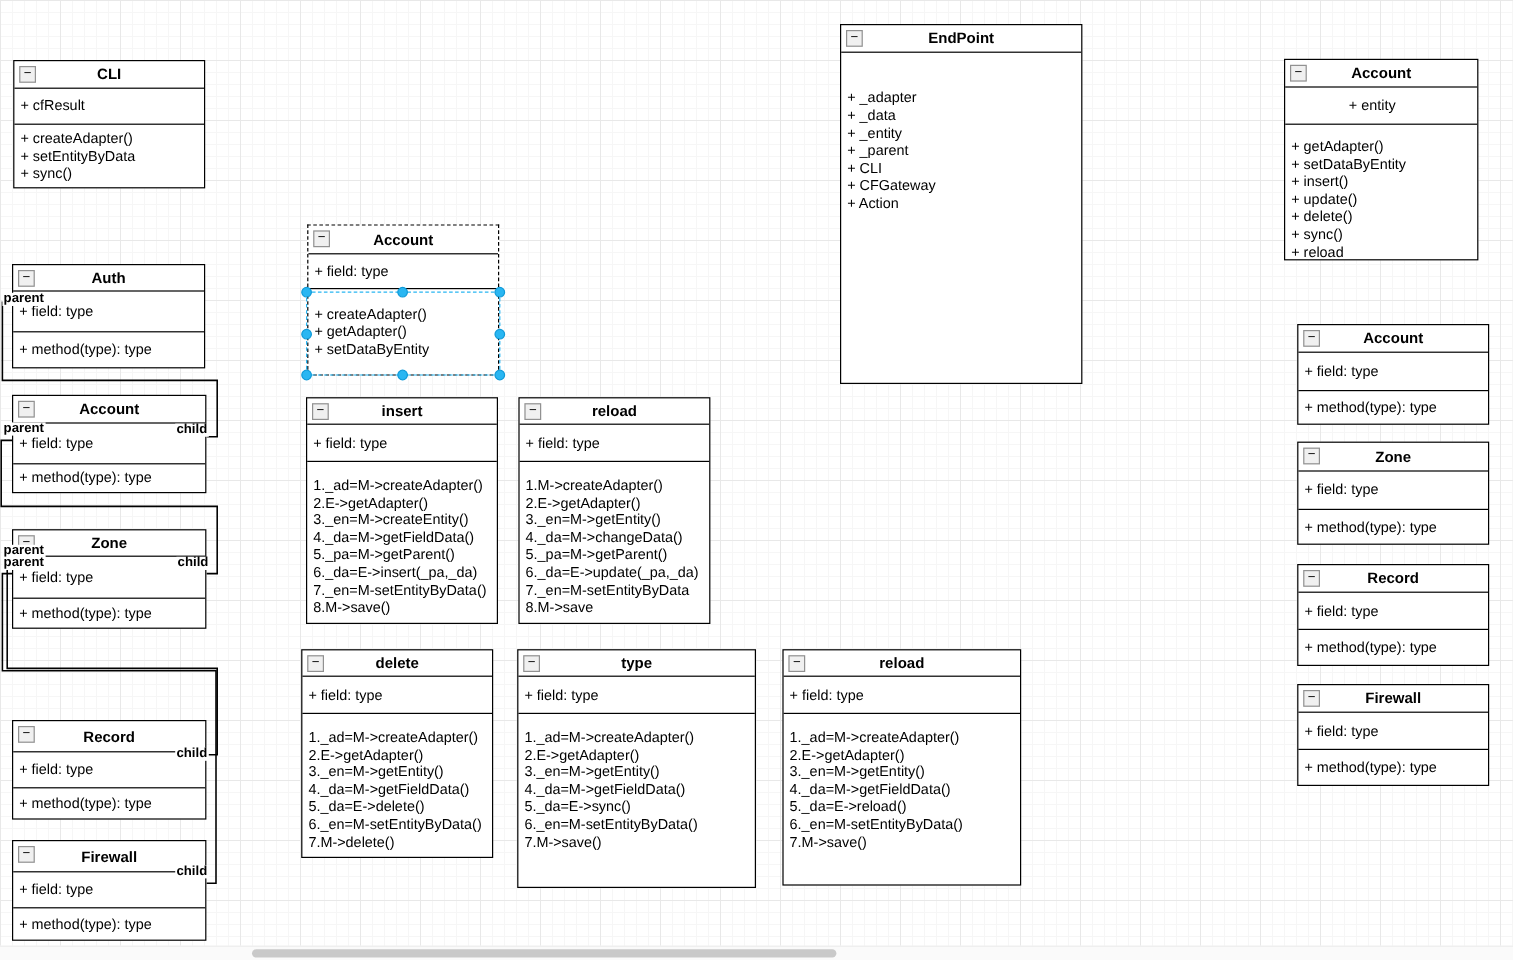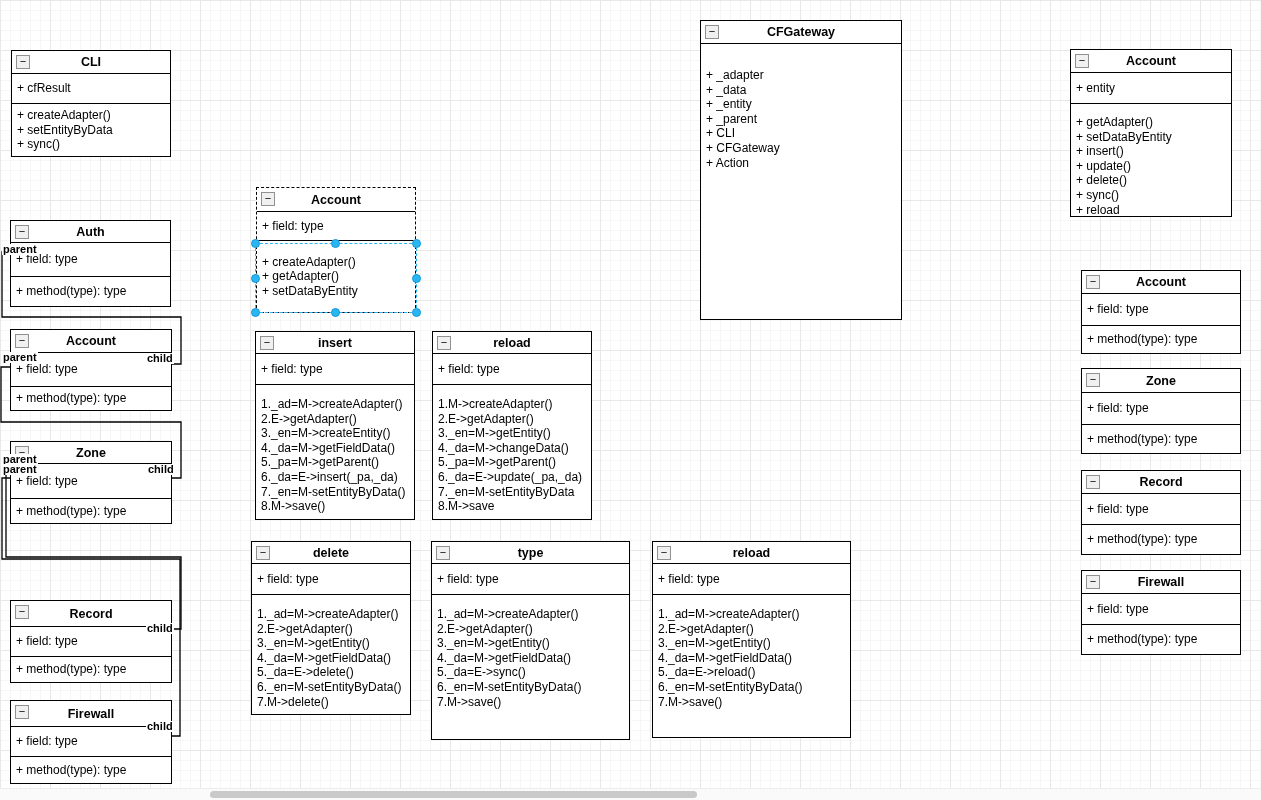--- a/index.html
+++ b/index.html
@@ -34,21 +34,21 @@
     background:#f0f0f0; border:1px solid #919191; color:#000;
     font-size:11px; line-height:11px; text-align:center; font-weight:normal;
   }
   .compartment {
     flex:0 0 auto; padding:0 5px; overflow:hidden;
     display:flex; flex-direction:column; justify-content:center;
   }
   .compartment.grow { flex:1 1 auto; }
   .compartment + .compartment { border-top:1.3px solid #000; }
   .compartment.steps { justify-content:flex-start; padding-top:12px; }
-  .compartment.pad-lg { justify-content:flex-start; padding-top:24px; }
+  .compartment.pad-lg { justify-content:center; padding-top:24px; }
   .line { line-height:14.6px; white-space:nowrap; }
 
   .edge-label {
     position:absolute; background:#fff; font-size:11px; font-weight:600;
     line-height:11px; padding:0 1px; color:#000;
   }
 
   .selection-rect {
     position:absolute; border:1.4px dashed #29b6f2; background:transparent; pointer-events:none;
   }
@@ -276,39 +276,39 @@
         <div class="line">4._da=M-&gt;getFieldData()</div>
         <div class="line">5._da=E-&gt;reload()</div>
         <div class="line">6._en=M-setEntityByData()</div>
         <div class="line">7.M-&gt;save()</div>
       </div>
   </div>
 
   <div class="class-box" style="left:700px;top:20px;width:202px;height:300px;">
     <div class="title-bar" style="height:23px;">
       <span class="collapse-box">−</span>
-      <span>CFGateway</span>
+      <span>EndPoint</span>
     </div>
     <div class="compartment pad-lg" style="height:139px;">
         <div class="line">+ _adapter</div>
         <div class="line">+ _data</div>
         <div class="line">+ _entity</div>
         <div class="line">+ _parent</div>
         <div class="line">+ CLI</div>
         <div class="line">+ CFGateway</div>
         <div class="line">+ Action</div>
       </div>
   </div>
 
   <div class="class-box" style="left:1070px;top:49px;width:162px;height:168px;">
     <div class="title-bar" style="height:23px;">
       <span class="collapse-box">−</span>
       <span>Account</span>
     </div>
-    <div class="compartment" style="height:30px;">
+    <div class="compartment" style="height:30px;margin-left:48px;">
         <div class="line">+ entity</div>
       </div>
     <div class="compartment grow steps" style="padding-top:11px;">
         <div class="line">+ getAdapter()</div>
         <div class="line">+ setDataByEntity</div>
         <div class="line">+ insert()</div>
         <div class="line">+ update()</div>
         <div class="line">+ delete()</div>
         <div class="line">+ sync()</div>
         <div class="line">+ reload</div>

